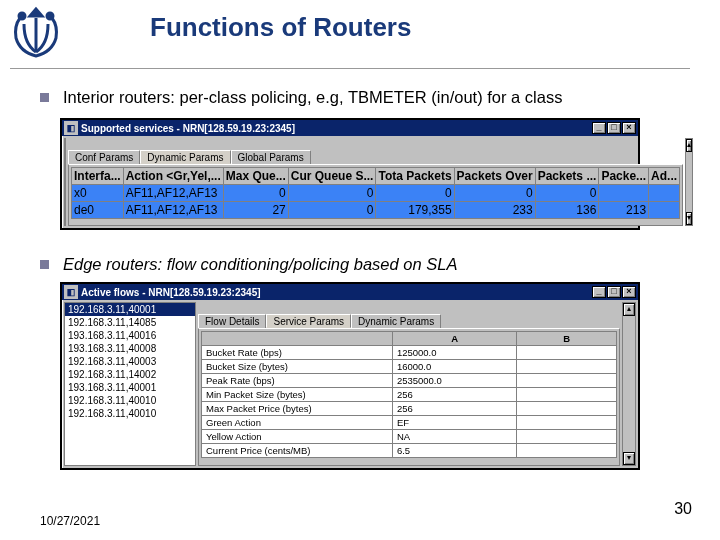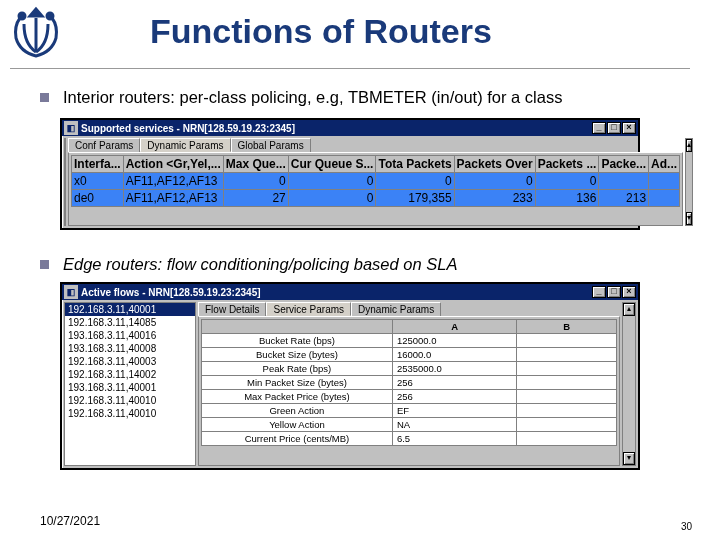--- a/index.html
+++ b/index.html
@@ -16,21 +16,21 @@
     position: absolute;
     top: 6px;
     left: 10px;
     color: #1a3a7a;
   }
   .title {
     position: absolute;
     top: 12px;
     left: 150px;
     color: #1a3a7a;
-    font-size: 34px;
+    font-size: 26px;
     font-weight: bold;
   }
   .rule {
     position: absolute;
     top: 68px;
     left: 10px;
     width: 680px;
     height: 1px;
     background: #999;
   }
@@ -54,23 +54,23 @@
   }
   .footer-date {
     position: absolute;
     bottom: 12px;
     left: 40px;
     font-size: 12px;
     color: #000;
   }
   .footer-page {
     position: absolute;
-    bottom: 8px;
+    bottom: 22px;
     right: 28px;
-    font-size: 10px;
+    font-size: 16px;
     color: #000;
   }
 
   
   .win {
     position: absolute;
     border: 2px solid #000;
     background: #c0c0c0;
     font-family: Tahoma, "MS Sans Serif", sans-serif;
     font-size: 10px;
@@ -104,21 +104,21 @@
     background:#fff;
     border:1px solid #808080;
     margin:2px;
     font-size:10px;
     overflow:hidden;
   }
   .side-list.sel { background:#00e0e0; }
   .side-list .row { padding:1px 3px; white-space:nowrap; overflow:hidden; }
   .side-list .row.sel { background:#0a246a; color:#fff; }
   .main-area { flex:1; margin:2px 2px 2px 0; display:flex; flex-direction:column; }
-  .tabs { display:flex; }
+  .tabs { display:flex;margin-top:12px; }
   .tab {
     background:#c0c0c0;
     border-top:1px solid #fff;
     border-left:1px solid #fff;
     border-right:1px solid #808080;
     padding:1px 6px 0 6px;
     font-size:10px;
     margin-right:0;
     position:relative;
   }
@@ -166,21 +166,21 @@
   
   table.param {
     border-collapse: collapse;
     width:100%;
     background:#fff;
     font-size:9.5px;
   }
   table.param th { border:1px solid #808080; background:#c0c0c0; padding:1px 4px; }
   table.param td { border:1px solid #808080; padding:1px 4px; }
   table.param td.val { text-align:left; }
-  table.param td.label { text-align:center;margin-top:24px; }
+  table.param td.label { text-align:left;margin-top:24px; }
 
 </style>
 </head>
 <body>
 
 <div class="logo">
   <svg width="52" height="52" viewBox="0 0 52 52">
     <g fill="none" stroke="#1a3a7a" stroke-width="3">
       <path d="M26 3 L20 10 L32 10 Z" fill="#1a3a7a"></path>
       <path d="M10 12 Q4 20 6 32 Q10 46 26 50 Q42 46 46 32 Q48 20 42 12"></path>

